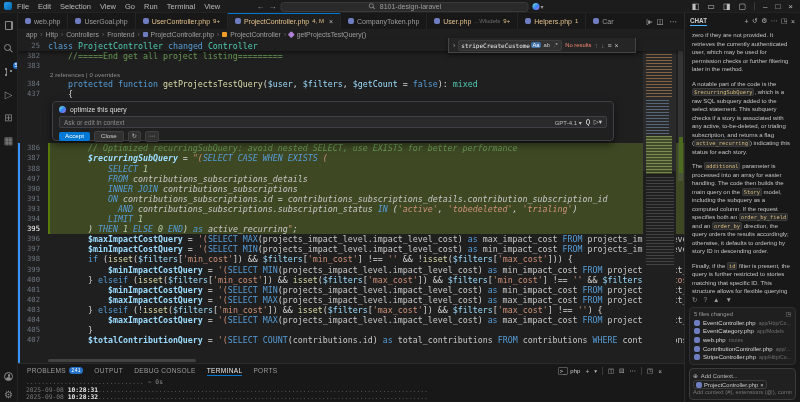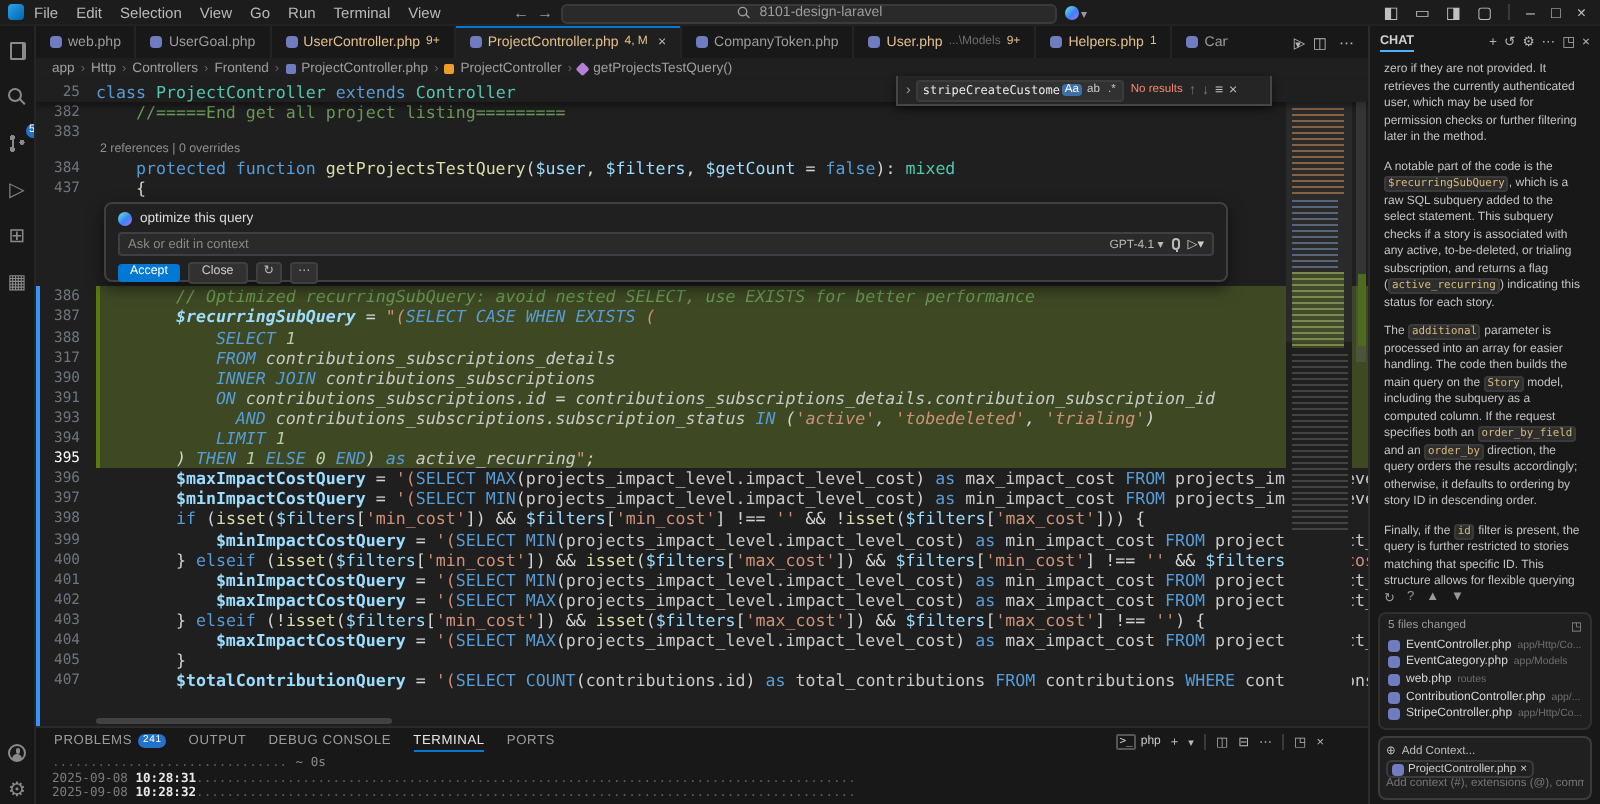--- a/index.html
+++ b/index.html
@@ -313,21 +313,21 @@
         <span class="bc-sep">›</span>
         <span class="bc-class"></span>
         <span>ProjectController</span>
         <span class="bc-sep">›</span>
         <span class="bc-method"></span>
         <span>getProjectsTestQuery()</span>
       </div>
 
     <div class="sticky">
       <span class="ln">25</span>
-      <span class="code-content" id="sticky-code"><span class="tk-k">class </span><span class="tk-t">ProjectController</span><span class="tk-k"> extends </span><span class="tk-t">Controller</span></span>
+      <span class="code-content" id="sticky-code"><span class="tk-k">class </span><span class="tk-t">ProjectController</span><span class="tk-k"> changed </span><span class="tk-t">Controller</span></span>
     </div>
 
     <div class="find">
       <span class="find-chevron">›</span>
       <div class="find-input">
         <span class="find-query">stripeCreateCustomer$1</span>
         <span class="tg active">Aa</span>
         <span class="tg">ab</span>
         <span class="tg">.*</span>
       </div>
@@ -364,21 +364,21 @@
           <span class="btn btn-close">Close</span>
           <span class="btn-ico">↻</span>
           <span class="btn-ico">⋯</span>
         </div>
       </div>
 
       <div id="lines-bottom">
           <div class="code-line cl-green"><span class="ln">386</span><span class="code-content"><span class="tk-c">        // Optimized recurringSubQuery: avoid nested SELECT, use EXISTS for better performance</span></span></div>
           <div class="code-line cl-green"><span class="ln">387</span><span class="code-content"><span class="tk-vb">        $recurringSubQuery</span><span class="tk-p"> = </span><span class="tk-s">"(</span><span class="tk-k">SELECT CASE WHEN EXISTS</span><span class="tk-s"> (</span></span></div>
           <div class="code-line cl-green"><span class="ln">388</span><span class="code-content"><span class="tk-k">            SELECT</span><span class="tk-n"> 1</span></span></div>
-          <div class="code-line cl-green"><span class="ln">317</span><span class="code-content"><span class="tk-k">            FROM</span><span class="tk-i"> contributions_subscriptions_details</span></span></div>
+          <div class="code-line cl-green"><span class="ln">497</span><span class="code-content"><span class="tk-k">            FROM</span><span class="tk-i"> contributions_subscriptions_details</span></span></div>
           <div class="code-line cl-green"><span class="ln">390</span><span class="code-content"><span class="tk-k">            INNER JOIN</span><span class="tk-i"> contributions_subscriptions</span></span></div>
           <div class="code-line cl-green"><span class="ln">391</span><span class="code-content"><span class="tk-k">            ON</span><span class="tk-i"> contributions_subscriptions.id</span><span class="tk-p"> = </span><span class="tk-i">contributions_subscriptions_details.contribution_subscription_id</span></span></div>
           <div class="code-line cl-green"><span class="ln">393</span><span class="code-content"><span class="tk-k">              AND</span><span class="tk-i"> contributions_subscriptions.subscription_status</span><span class="tk-k"> IN</span><span class="tk-p"> (</span><span class="tk-s">'active'</span><span class="tk-p">, </span><span class="tk-s">'tobedeleted'</span><span class="tk-p">, </span><span class="tk-s">'trialing'</span><span class="tk-p">)</span></span></div>
           <div class="code-line cl-green"><span class="ln">394</span><span class="code-content"><span class="tk-k">            LIMIT</span><span class="tk-n"> 1</span></span></div>
           <div class="code-line cl-green cur"><span class="ln">395</span><span class="code-content"><span class="tk-p">        ) </span><span class="tk-k">THEN</span><span class="tk-n"> 1</span><span class="tk-k"> ELSE</span><span class="tk-n"> 0</span><span class="tk-k"> END</span><span class="tk-p">) </span><span class="tk-k">as</span><span class="tk-i"> active_recurring</span><span class="tk-s">"</span><span class="tk-p">;</span></span></div>
           <div class="code-line"><span class="ln">396</span><span class="code-content"><span class="tk-vb">        $maxImpactCostQuery</span><span class="tk-p"> = </span><span class="tk-s">'(</span><span class="tk-k">SELECT MAX</span><span class="tk-p">(</span><span class="tk-i">projects_impact_level.impact_level_cost</span><span class="tk-p">) </span><span class="tk-k">as</span><span class="tk-i"> max_impact_cost</span><span class="tk-k"> FROM</span><span class="tk-i"> projects_impact_level</span></span></div>
           <div class="code-line"><span class="ln">397</span><span class="code-content"><span class="tk-vb">        $minImpactCostQuery</span><span class="tk-p"> = </span><span class="tk-s">'(</span><span class="tk-k">SELECT MIN</span><span class="tk-p">(</span><span class="tk-i">projects_impact_level.impact_level_cost</span><span class="tk-p">) </span><span class="tk-k">as</span><span class="tk-i"> min_impact_cost</span><span class="tk-k"> FROM</span><span class="tk-i"> projects_impact_level</span></span></div>
           <div class="code-line"><span class="ln">398</span><span class="code-content"><span class="tk-p">        </span><span class="tk-k">if</span><span class="tk-p"> (</span><span class="tk-f">isset</span><span class="tk-p">(</span><span class="tk-v">$filters</span><span class="tk-p">[</span><span class="tk-s">'min_cost'</span><span class="tk-p">]) &amp;&amp; </span><span class="tk-v">$filters</span><span class="tk-p">[</span><span class="tk-s">'min_cost'</span><span class="tk-p">] !== </span><span class="tk-s">''</span><span class="tk-p"> &amp;&amp; !</span><span class="tk-f">isset</span><span class="tk-p">(</span><span class="tk-v">$filters</span><span class="tk-p">[</span><span class="tk-s">'max_cost'</span><span class="tk-p">])) {</span></span></div>
           <div class="code-line"><span class="ln">399</span><span class="code-content"><span class="tk-vb">            $minImpactCostQuery</span><span class="tk-p"> = </span><span class="tk-s">'(</span><span class="tk-k">SELECT MIN</span><span class="tk-p">(</span><span class="tk-i">projects_impact_level.impact_level_cost</span><span class="tk-p">) </span><span class="tk-k">as</span><span class="tk-i"> min_impact_cost</span><span class="tk-k"> FROM</span><span class="tk-i"> projects_impact_lev</span></span></div>
           <div class="code-line"><span class="ln">400</span><span class="code-content"><span class="tk-p">        } </span><span class="tk-k">elseif</span><span class="tk-p"> (</span><span class="tk-f">isset</span><span class="tk-p">(</span><span class="tk-v">$filters</span><span class="tk-p">[</span><span class="tk-s">'min_cost'</span><span class="tk-p">]) &amp;&amp; </span><span class="tk-f">isset</span><span class="tk-p">(</span><span class="tk-v">$filters</span><span class="tk-p">[</span><span class="tk-s">'max_cost'</span><span class="tk-p">]) &amp;&amp; </span><span class="tk-v">$filters</span><span class="tk-p">[</span><span class="tk-s">'min_cost'</span><span class="tk-p">] !== </span><span class="tk-s">''</span><span class="tk-p"> &amp;&amp; </span><span class="tk-v">$filters</span><span class="tk-p">[</span><span class="tk-s">'max_cost'</span></span></div>

